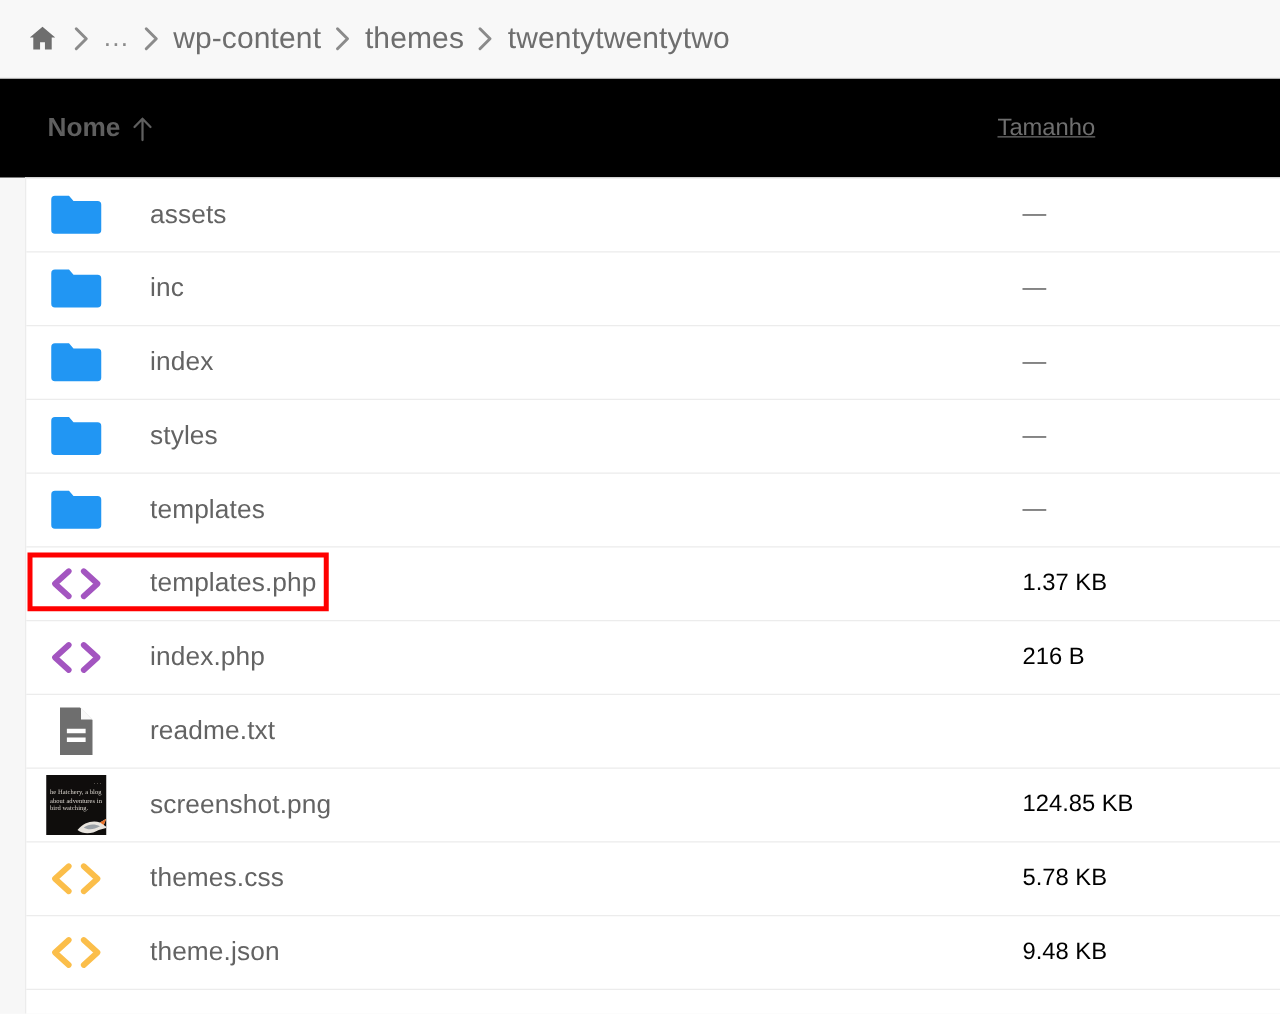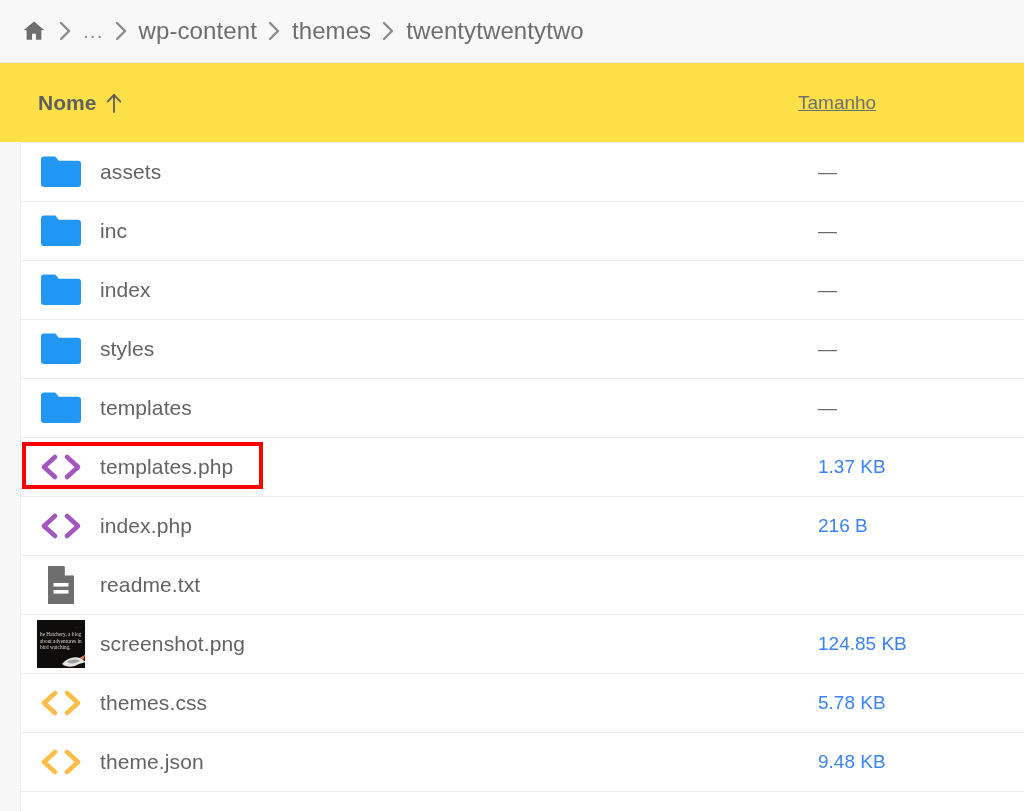--- a/index.html
+++ b/index.html
@@ -48,21 +48,21 @@
     letter-spacing: 1px;
     cursor: pointer;
   }
 
   
   .column-header {
     height: 79px;
     display: flex;
     align-items: center;
     padding: 0 20px 0 38px;
-    background: #fde047;
+    background: #000000;
   }
   .col-name {
     display: flex; align-items: center; gap: 9px;
     cursor: pointer;
   }
   .col-name-label {
     font-size: 21px;
     font-weight: bold;
     color: #5f5f5f;
   }
@@ -98,26 +98,27 @@
     min-width: 78px;
     display: flex;
     align-items: center;
     justify-content: center;
   }
   .row-name {
     font-size: 21px;
     color: #636363;
     letter-spacing: 0.1px;
     white-space: nowrap;
+    margin-left: 20px;
   }
   .row-size {
     margin-left: auto;
     width: 207px;
     font-size: 19px;
-    color: #3b82f6;
+    color: #000000;
     padding-left: 1px;
   }
   .row-size.dash {
     color: #6a6a6a;
     font-size: 19px;
   }
 
   
   .highlight-box {
     position: absolute;

